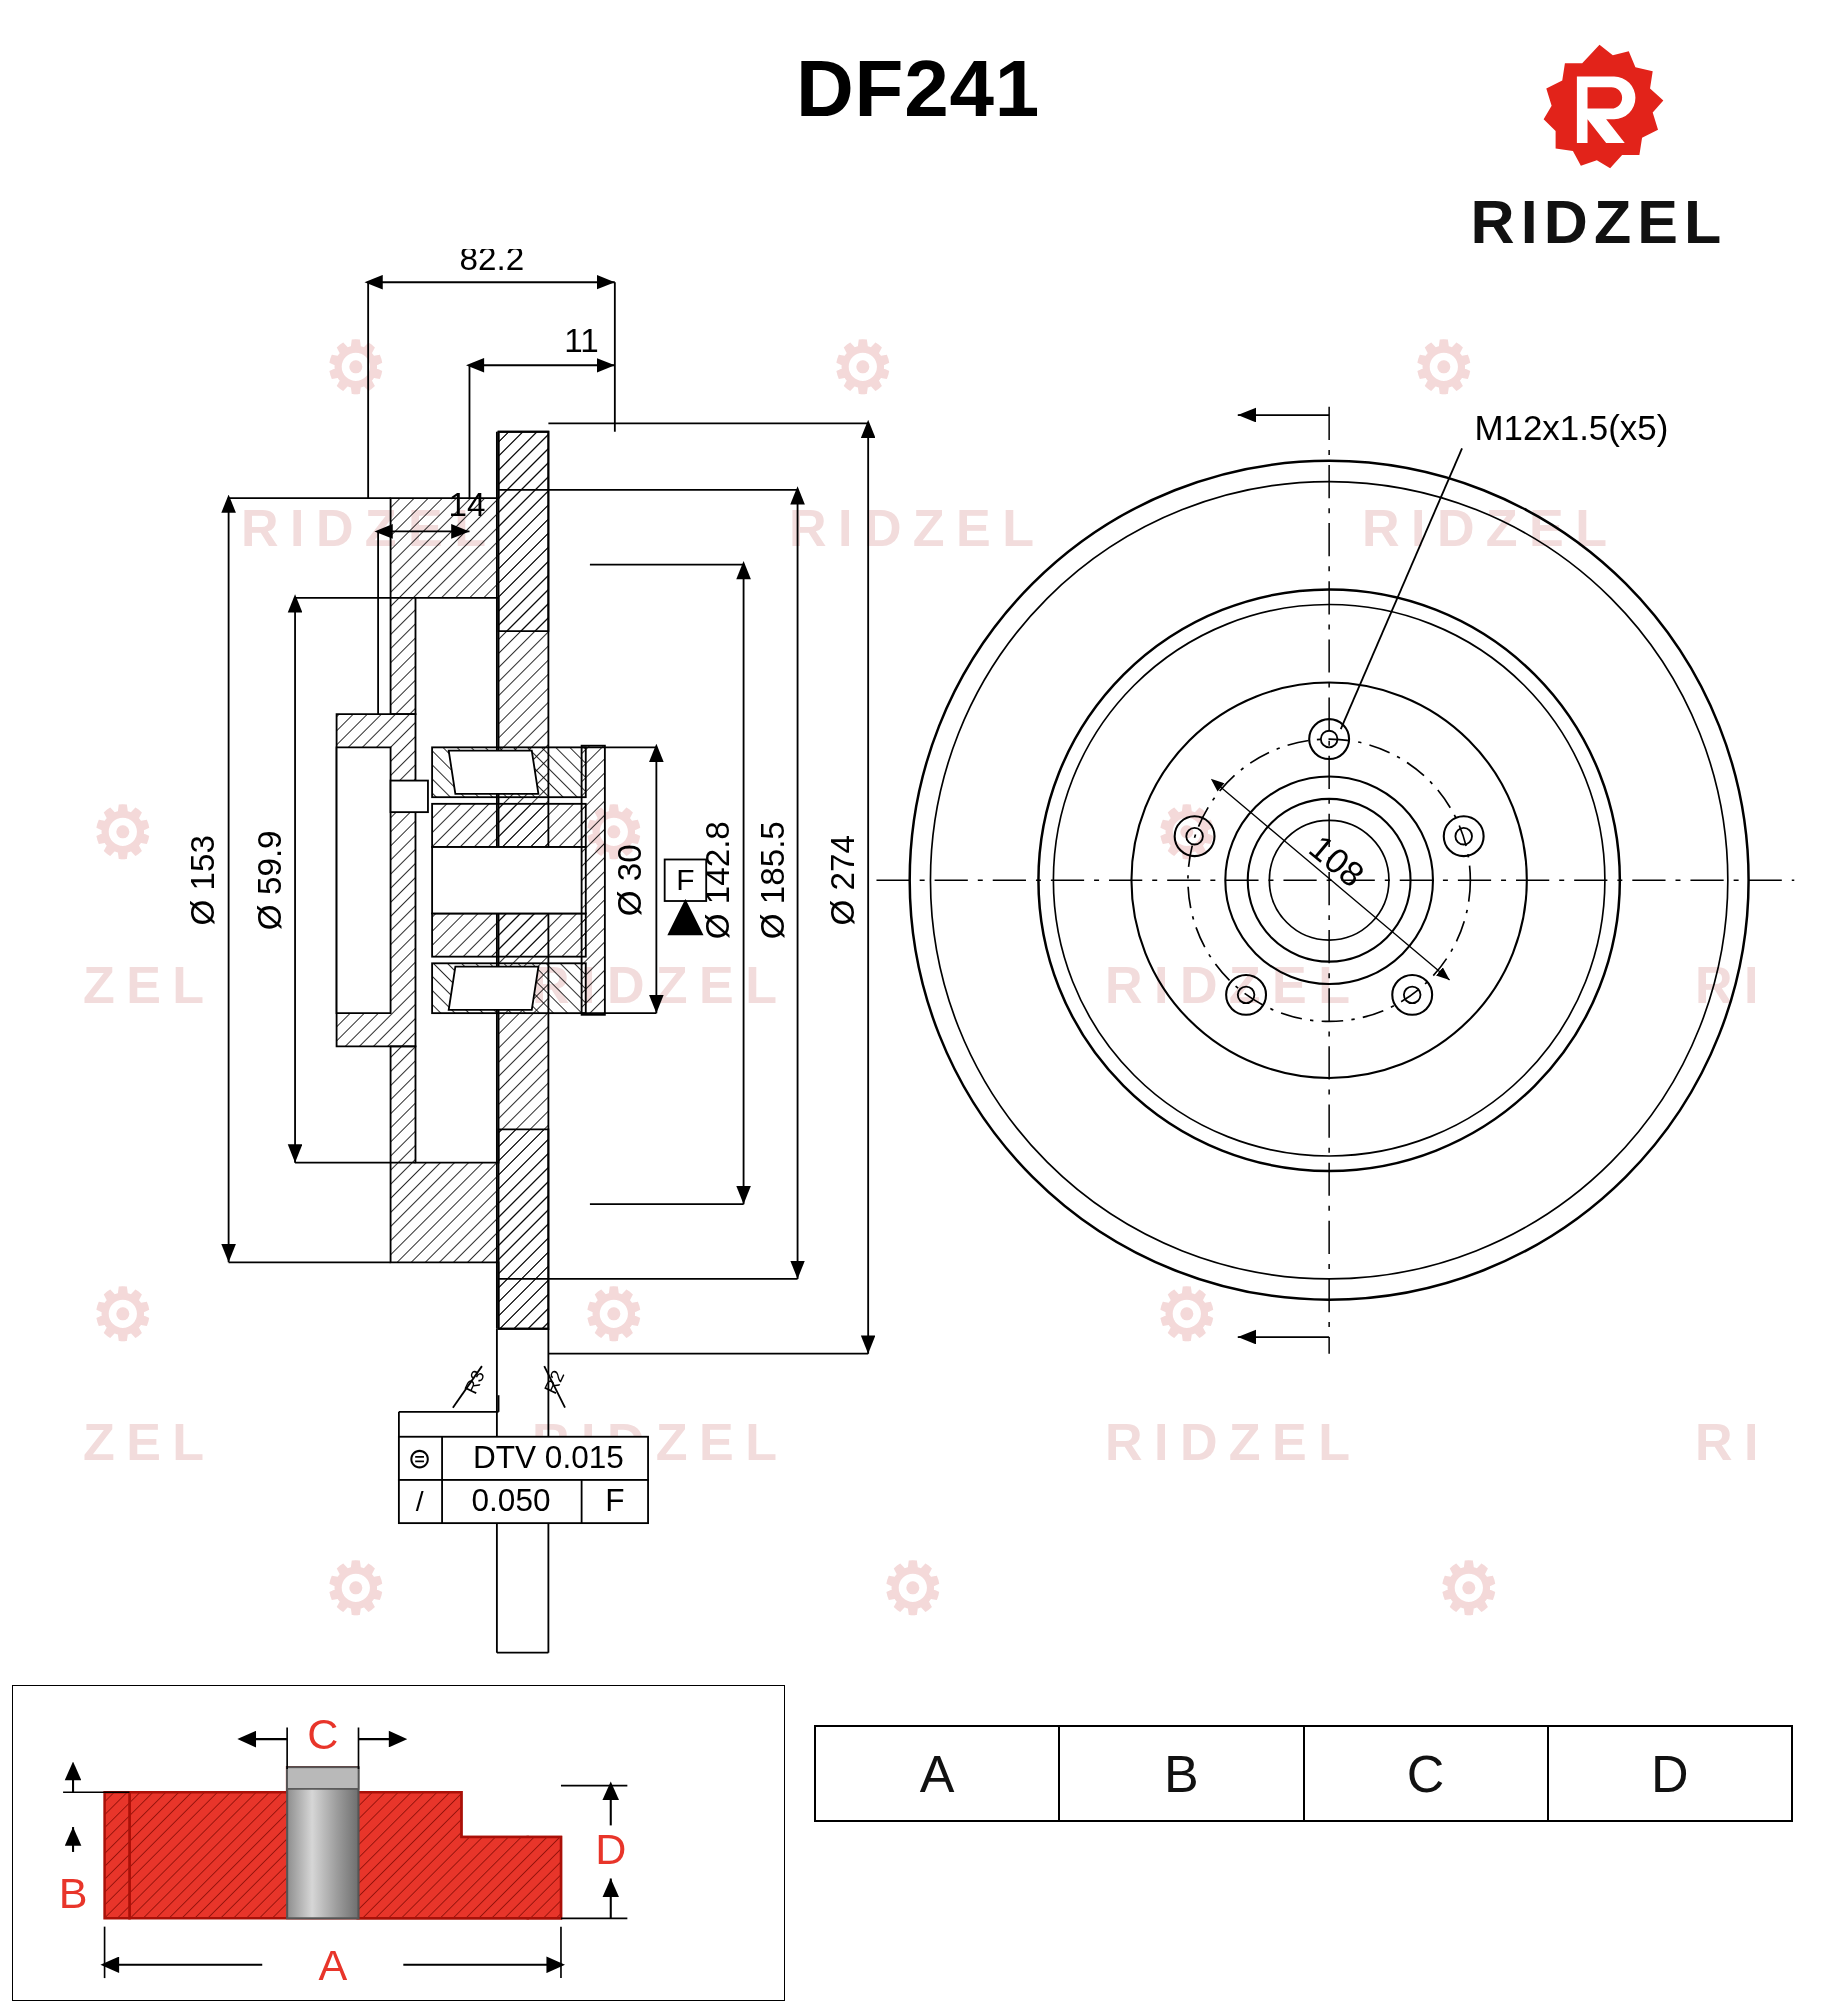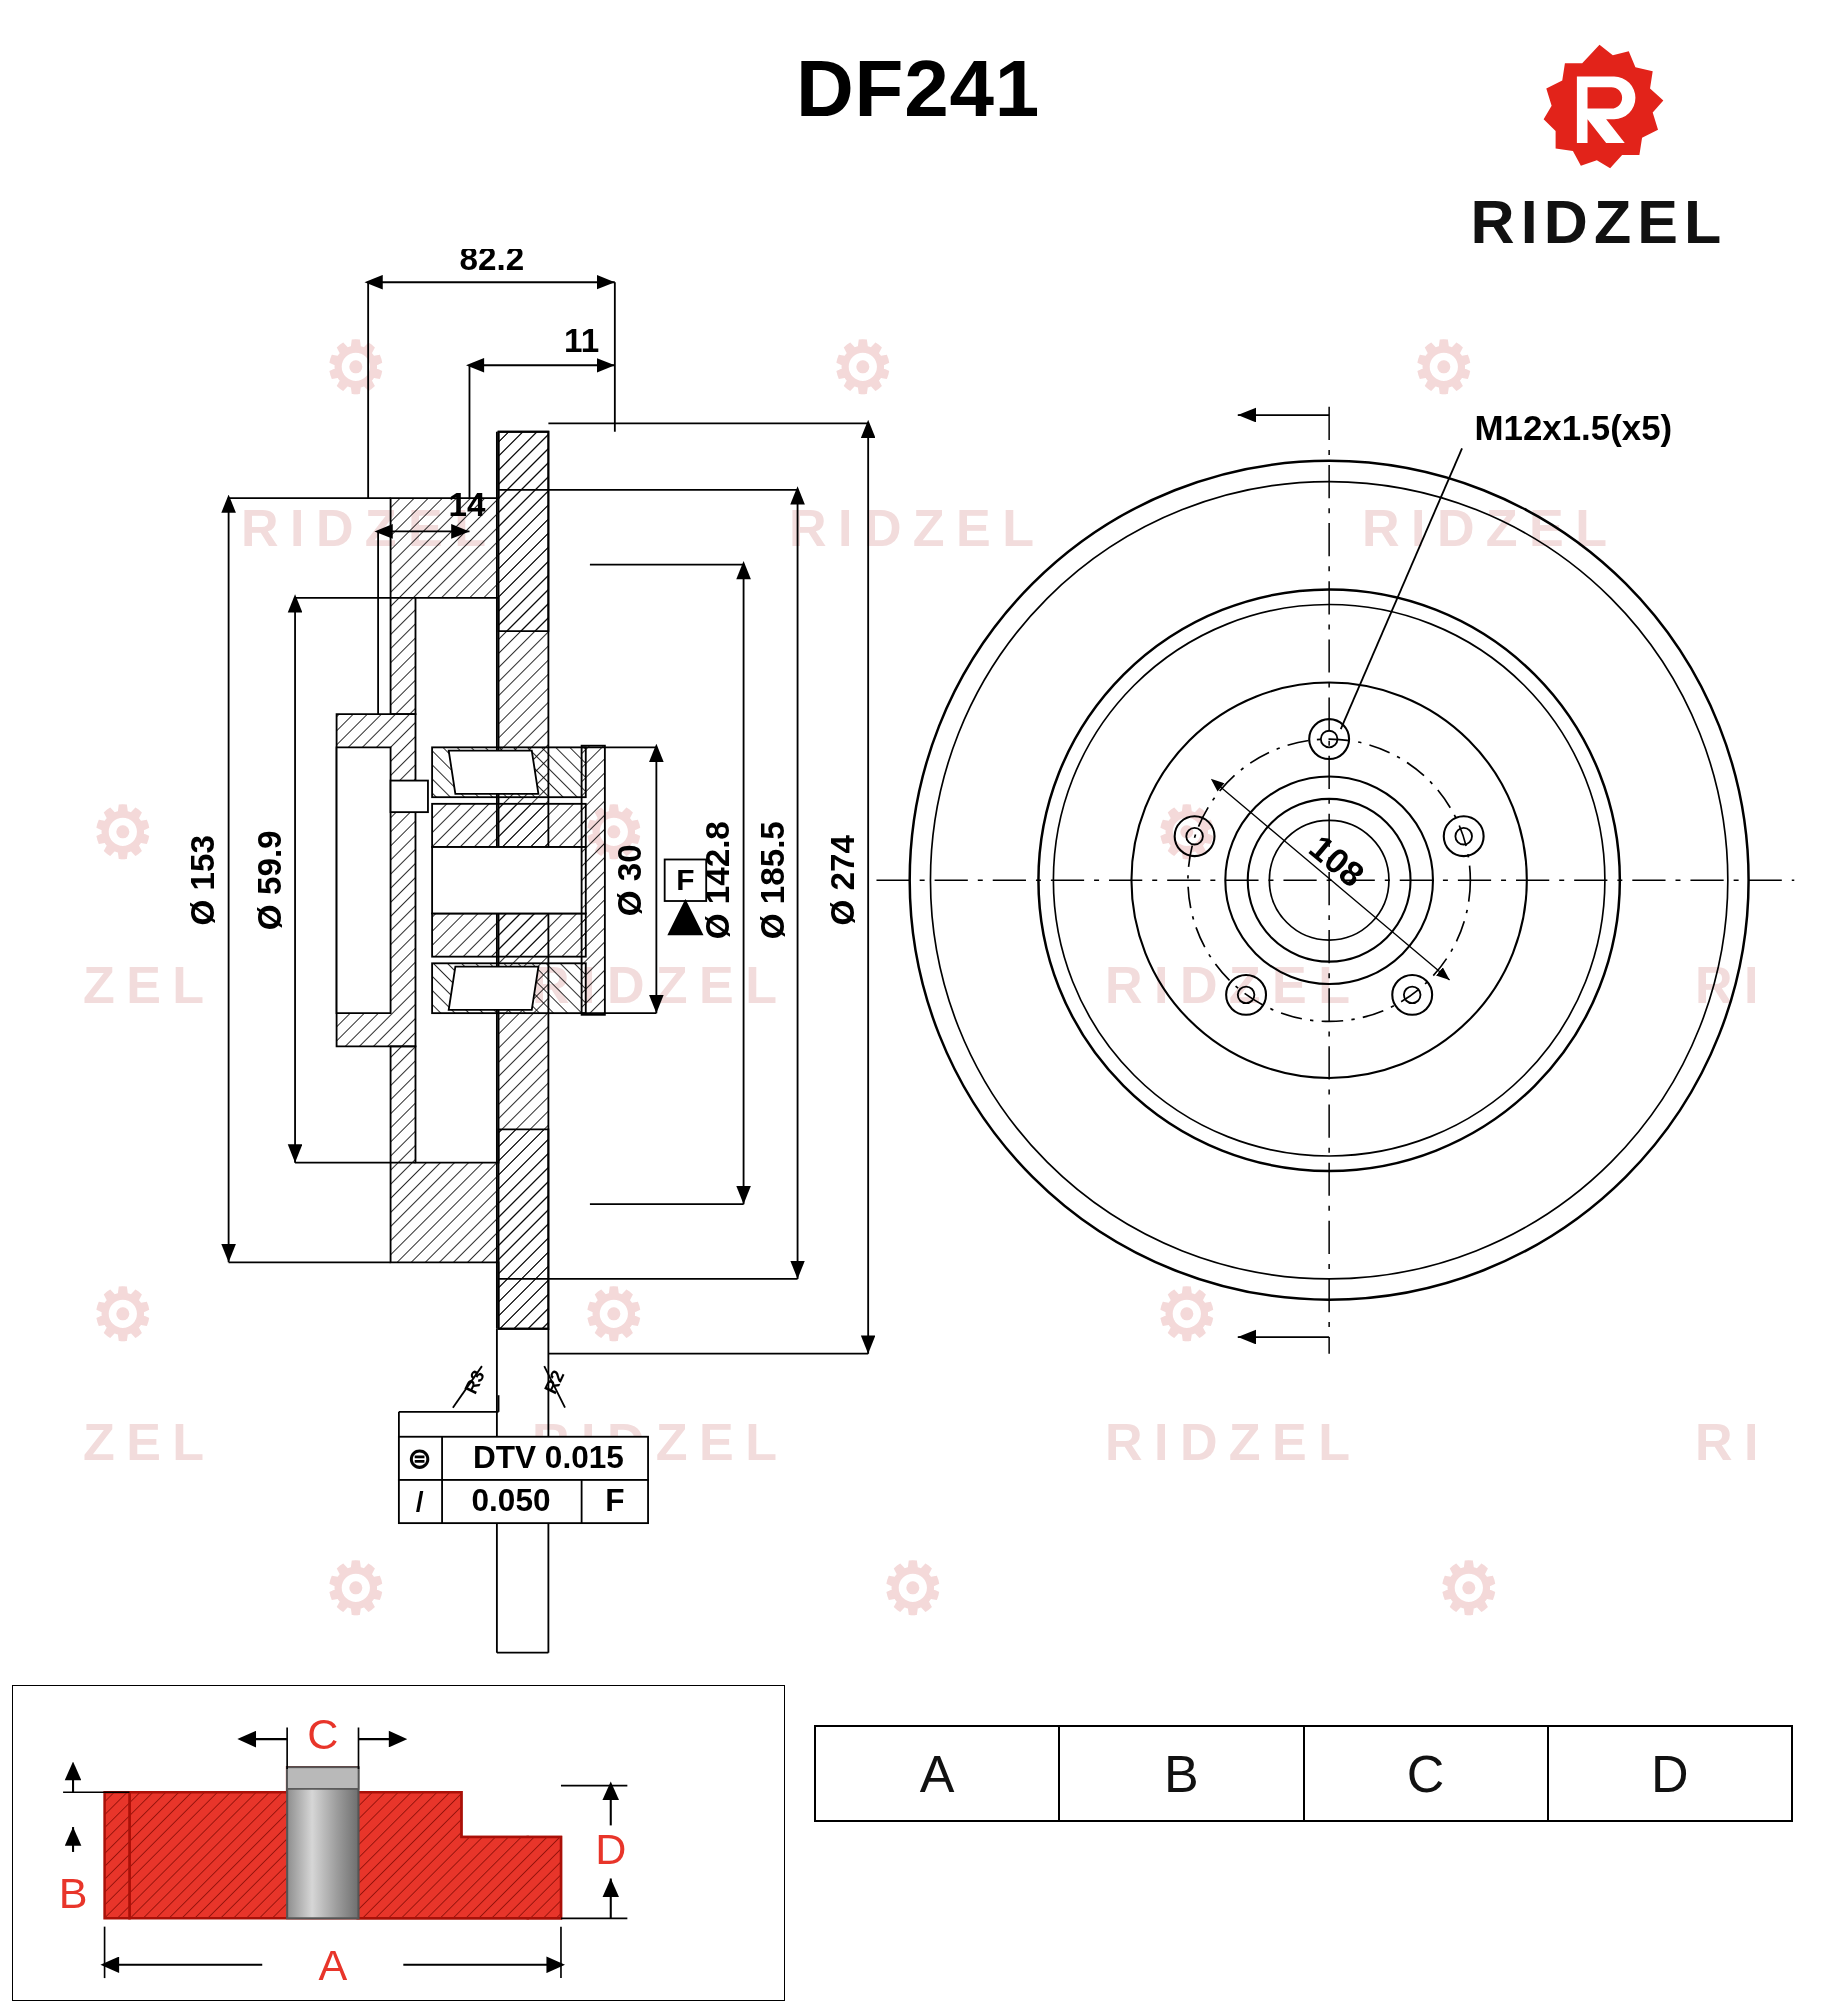--- a/index.html
+++ b/index.html
@@ -14,21 +14,21 @@
 
   
   .header{position:absolute;top:0;left:0;width:1836px;height:249px;z-index:3;}
   .title{position:absolute;top:43px;left:0;width:1836px;text-align:center;font-size:80px;font-weight:bold;
          letter-spacing:.01em;}
   .brand{position:absolute;top:42px;right:100px;width:274px;text-align:center;}
   .brand-mark{display:block;margin:0 auto;}
   .brand-name{display:block;font-size:61px;font-weight:bold;letter-spacing:.10em;margin-top:11.6px;color:#111;}
 
   
-  .drawing{position:absolute;top:249px;left:0;width:1836px;height:1412px;z-index:2;font-weight:bold;}
+  .drawing{position:absolute;top:249px;left:0;width:1836px;height:1412px;z-index:2;}
   .drawing svg{display:block;}
 
   
   .bottom{position:absolute;left:0;top:1685px;width:1836px;height:331px;z-index:3;}
   .bottom-box{position:absolute;left:11.6px;top:0;width:773px;height:316px;border:1.7px solid #000;box-sizing:border-box;background:#fff;}
   .table-wrap{position:absolute;left:814px;top:40px;width:997px;}
   table.dims{border-collapse:collapse;width:979px;table-layout:fixed;}
   table.dims th,table.dims td{border:2.5px solid #000;text-align:center;font-weight:normal;color:#111;}
   table.dims th{font-size:52px;height:91px;}
   table.dims td{font-size:52px;height:91px;}

